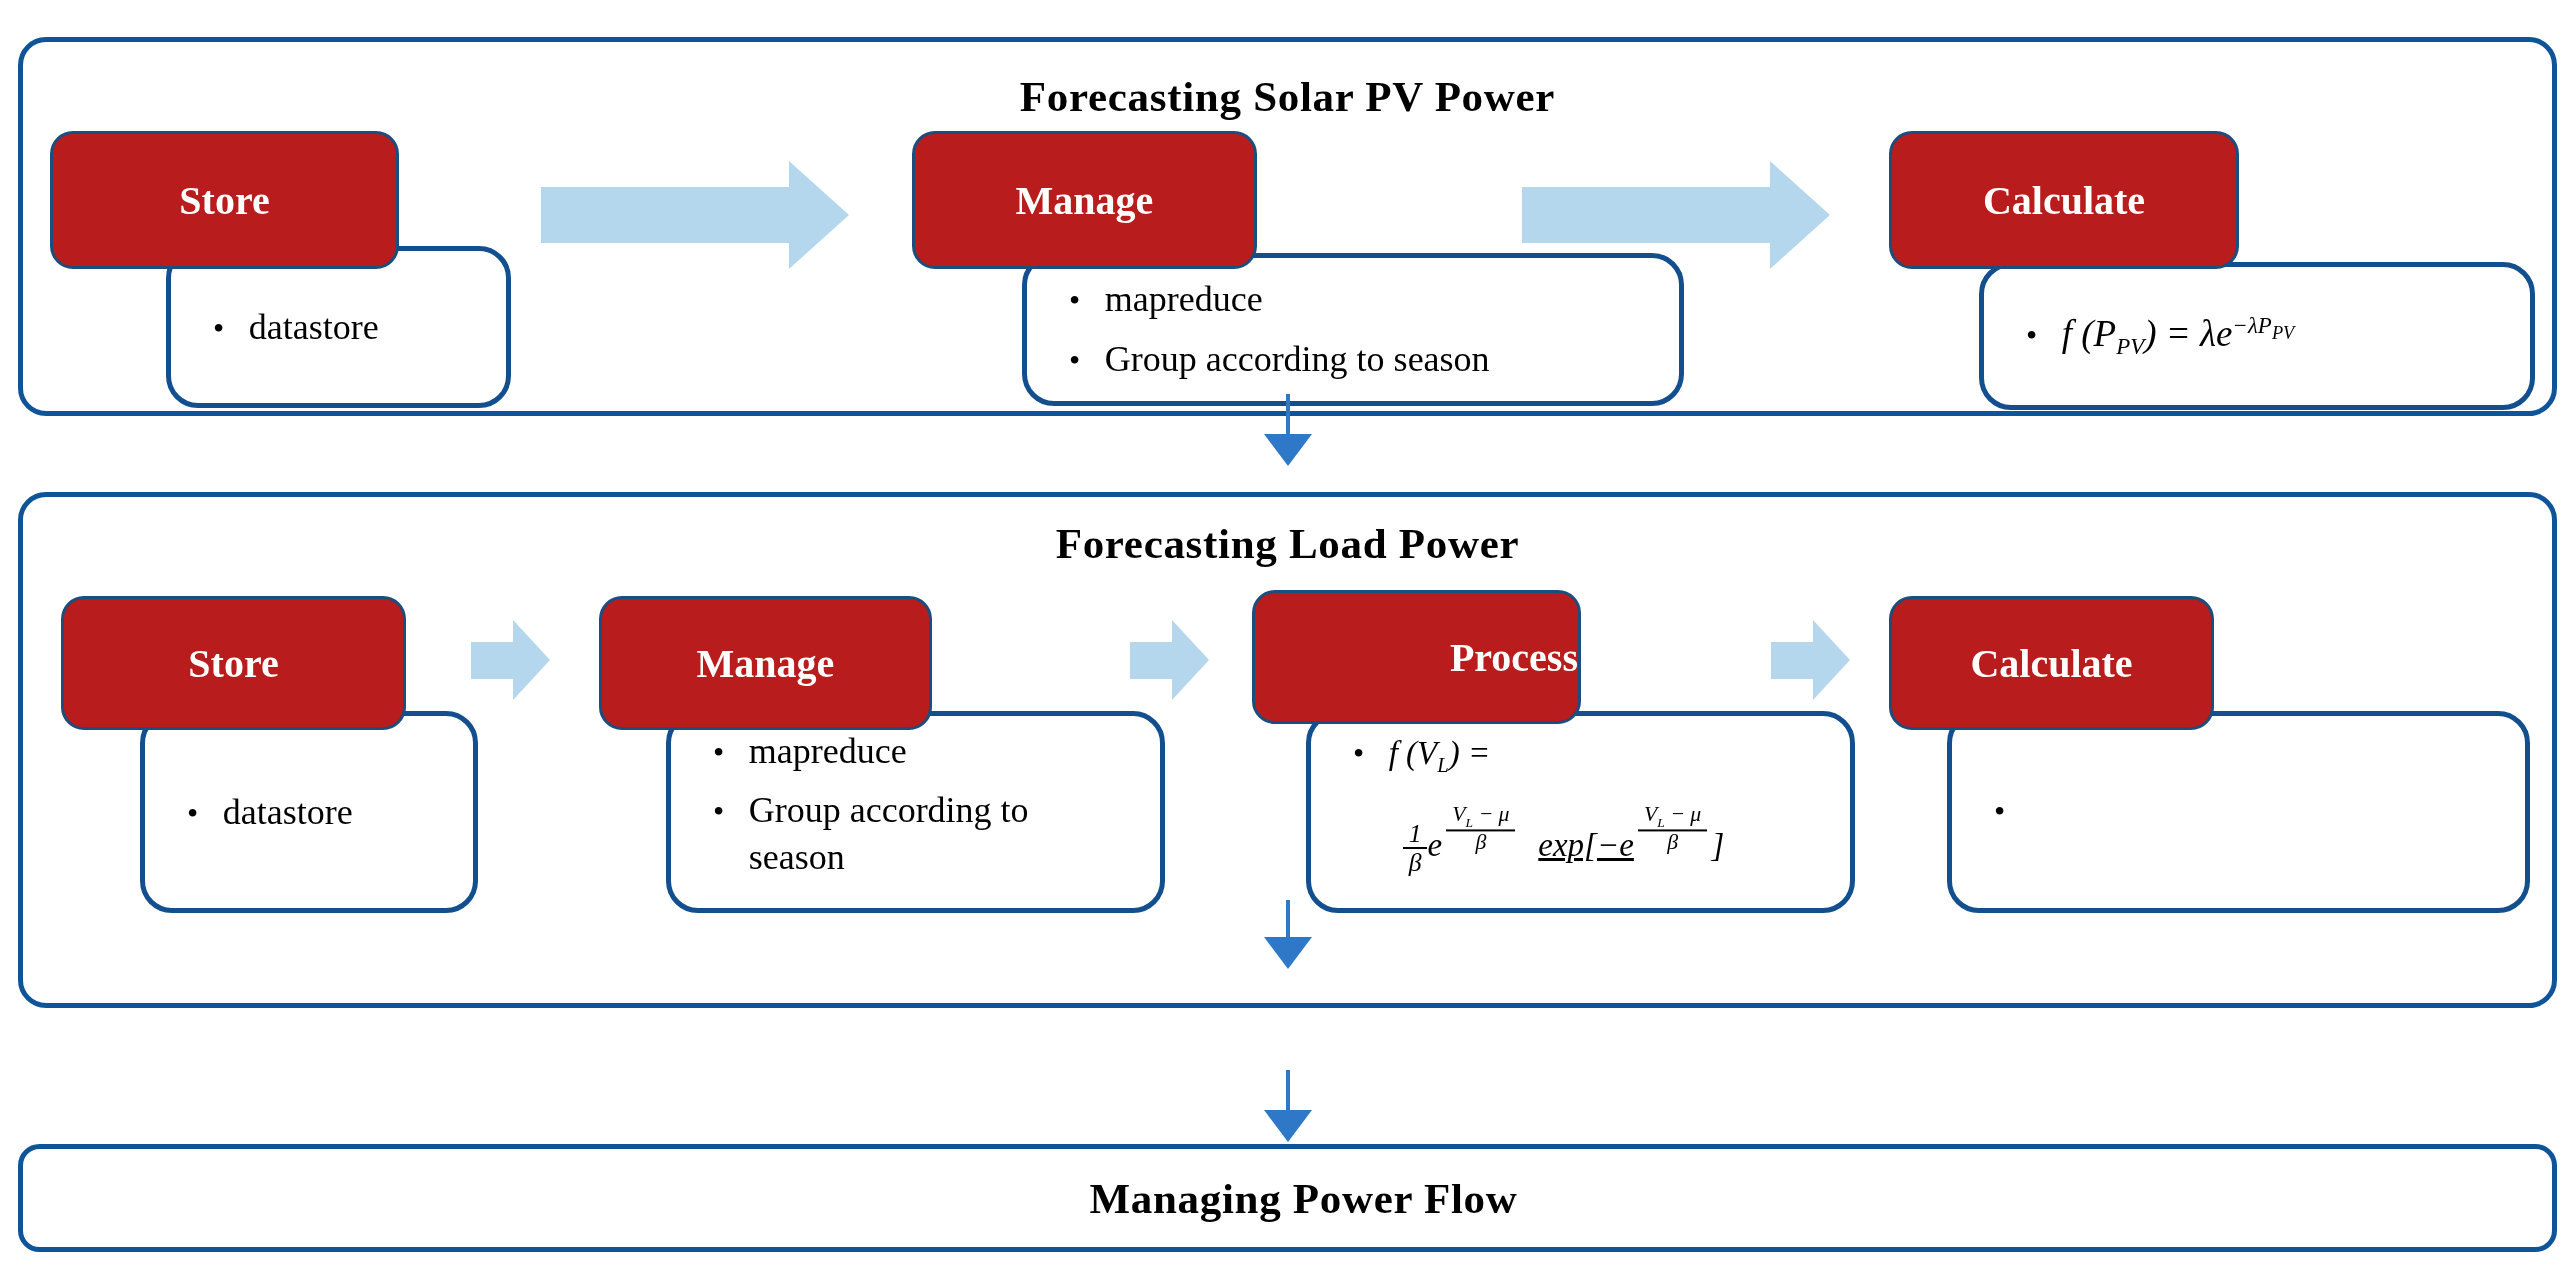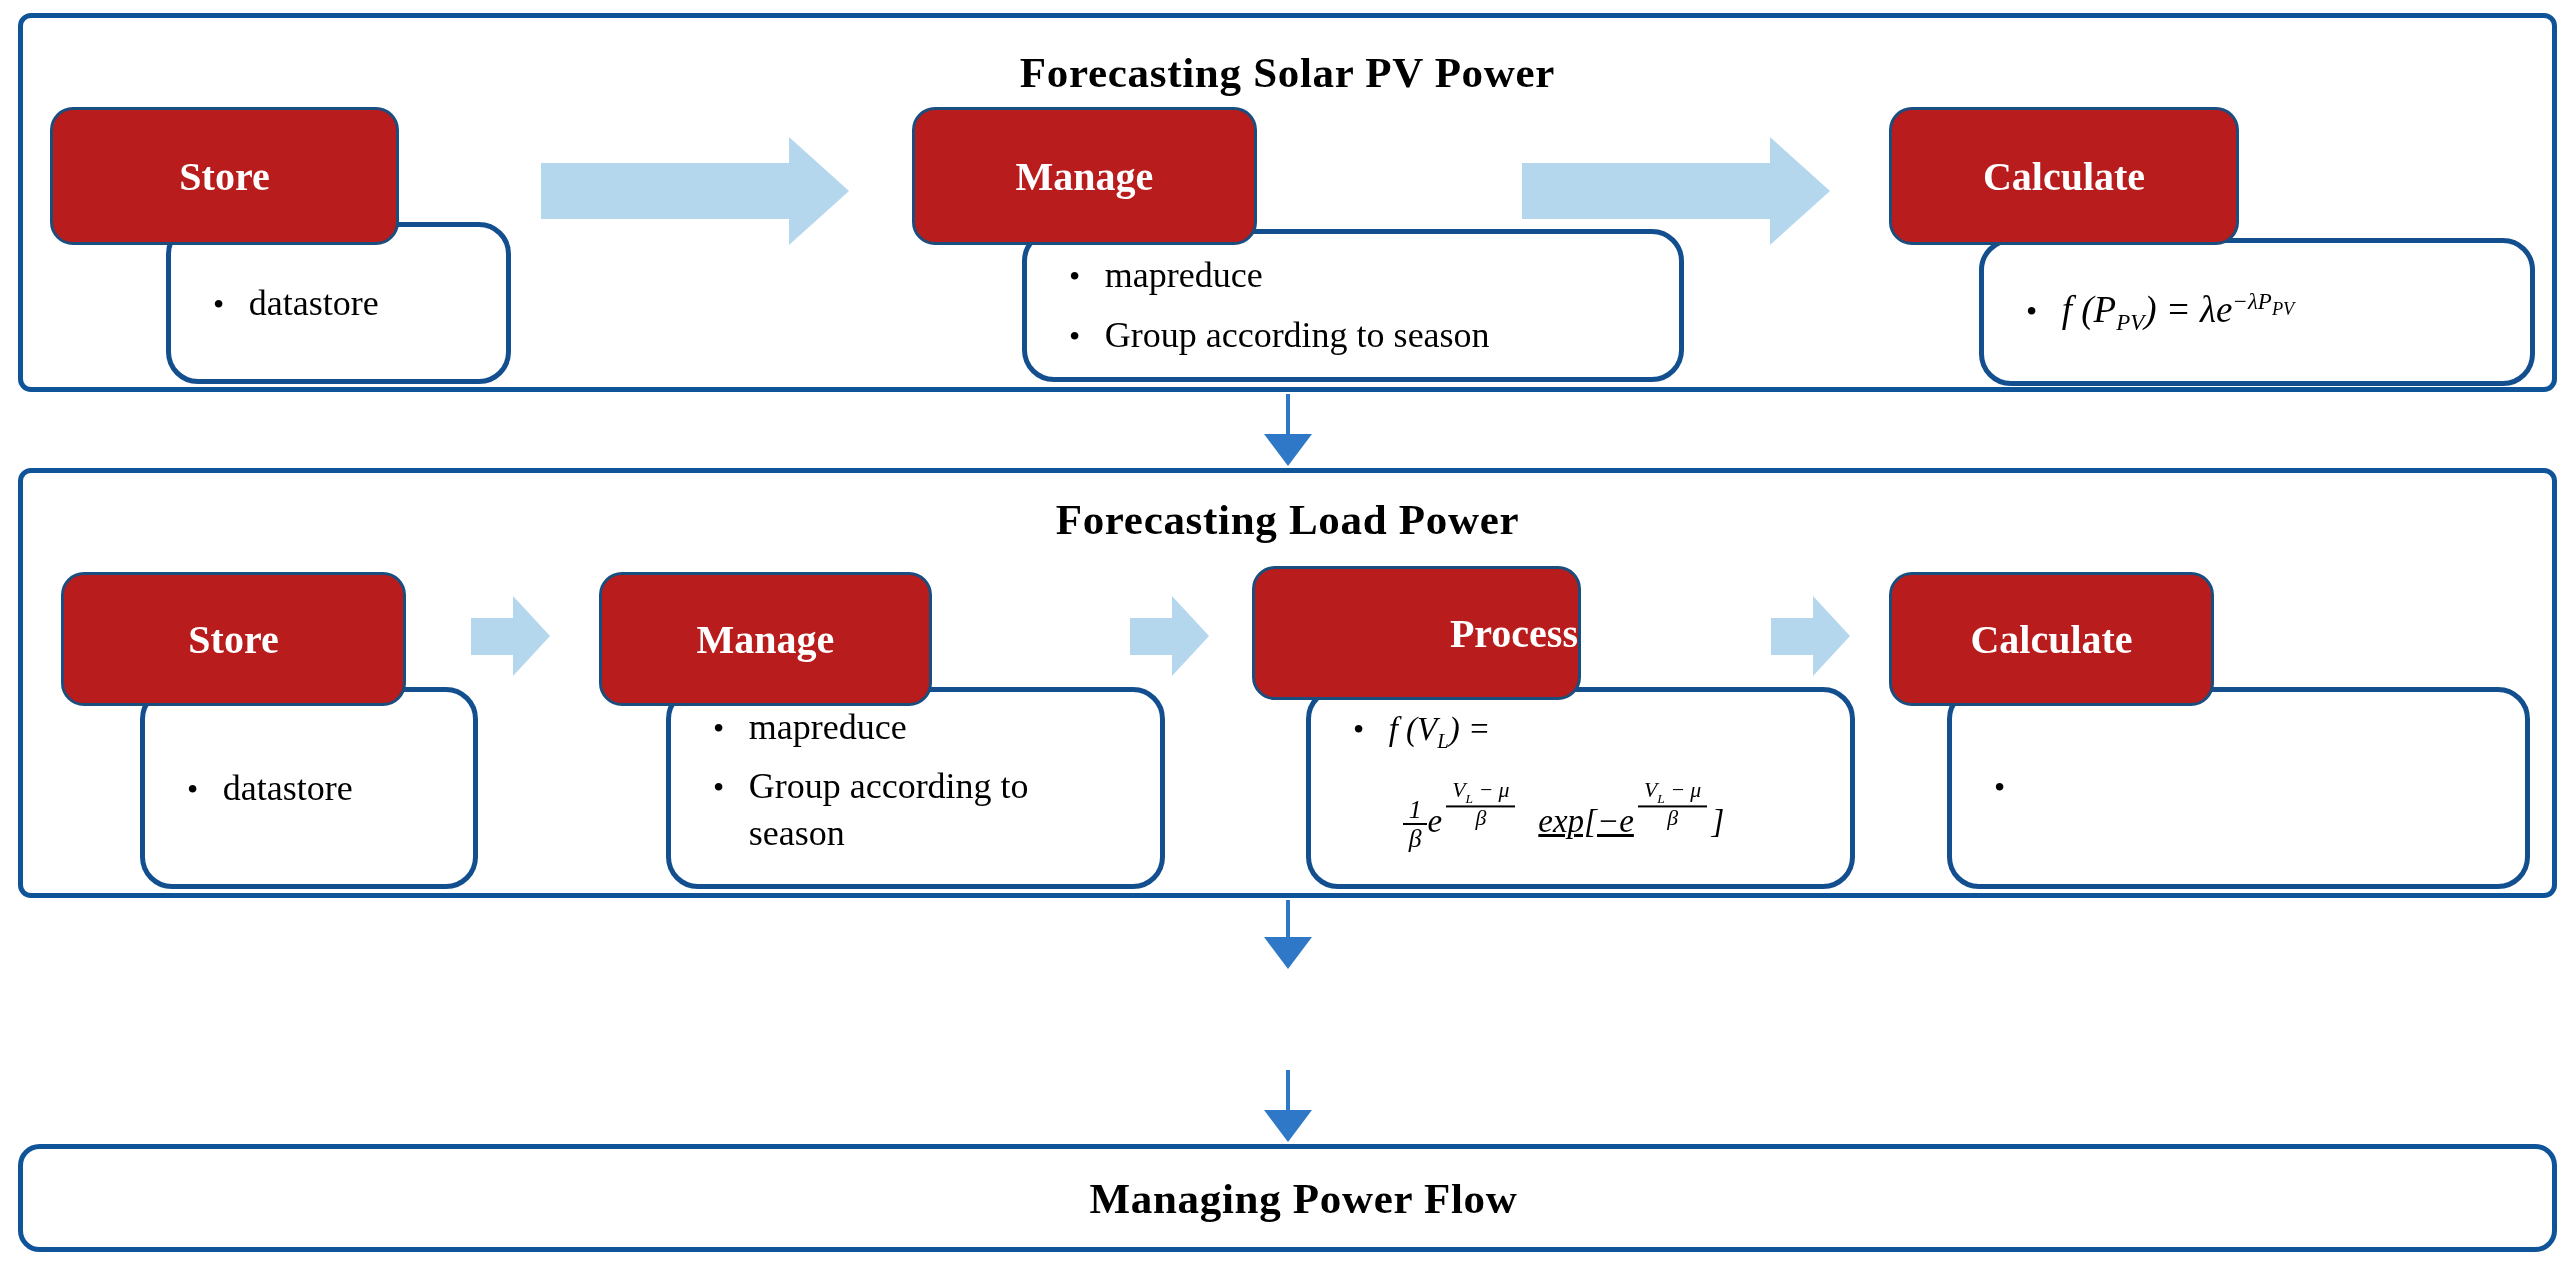--- a/index.html
+++ b/index.html
@@ -2,21 +2,21 @@
 <html style="font-size:11.5px"><head>
 <meta charset="utf-8">
 <style>
   html,body{margin:0;padding:0;background:#ffffff;}
   #stage{
     position:relative;width:2576px;height:1261px;background:#ffffff;
     font-family:"Liberation Serif","DejaVu Serif",serif;color:#000;overflow:hidden;
   }
   
   .sec{position:absolute;border:5px solid #0F5499;background:#fff;box-sizing:border-box;}
-  .sec.round-big{border-radius:13px;}
+  .sec.round-big{border-radius:28px;margin-top:24px;}
   .sec.round-small{border-radius:21.6px;}
   .sec-title{
     position:absolute;left:0;right:0;text-align:center;
     font-weight:bold;font-size:43px;letter-spacing:0.7px;
   }
   
   .hdr{
     position:absolute;background:#b91c1c;border:3.6px solid #1A4E7E;border-radius:23px;
     display:flex;align-items:center;justify-content:center;box-sizing:border-box;z-index:3;
   }
@@ -102,21 +102,21 @@
         <span><span>f (P</span><sub>PV</sub><span>) = λe</span><sup class="simple"><span>−λP</span><sub>PV</sub></sup></span>
       </div>
     </div>
   </div>
 
   <div class="arrow-d" style="left:1264px;top:394px;width:49px;height:72px;">
     <div class="stem" style="left:22px;top:0;width:4.3px;height:42px;"></div>
     <div class="head" style="left:0;top:40px;border-top:32px solid #2F78C8;border-left:24.5px solid transparent;border-right:24.5px solid transparent;"></div>
   </div>
 
-  <div class="sec round-big" style="left:18px;top:468px;width:2539px;height:430px;">
+  <div class="sec round-big" style="left:18px;top:468px;width:2539px;height:516px;">
     <div class="sec-title" style="top:21.6px;">Forecasting Load Power</div>
 
     <div class="hdr" style="left:38px;top:99px;width:345px;height:134px;">
       <span class="lbl">Store</span>
     </div>
     <div class="content center" style="left:117px;top:214px;width:338px;height:202px;">
       <div class="line">
         <span class="bul">•</span>
         <span class="txt">datastore</span>
       </div>

